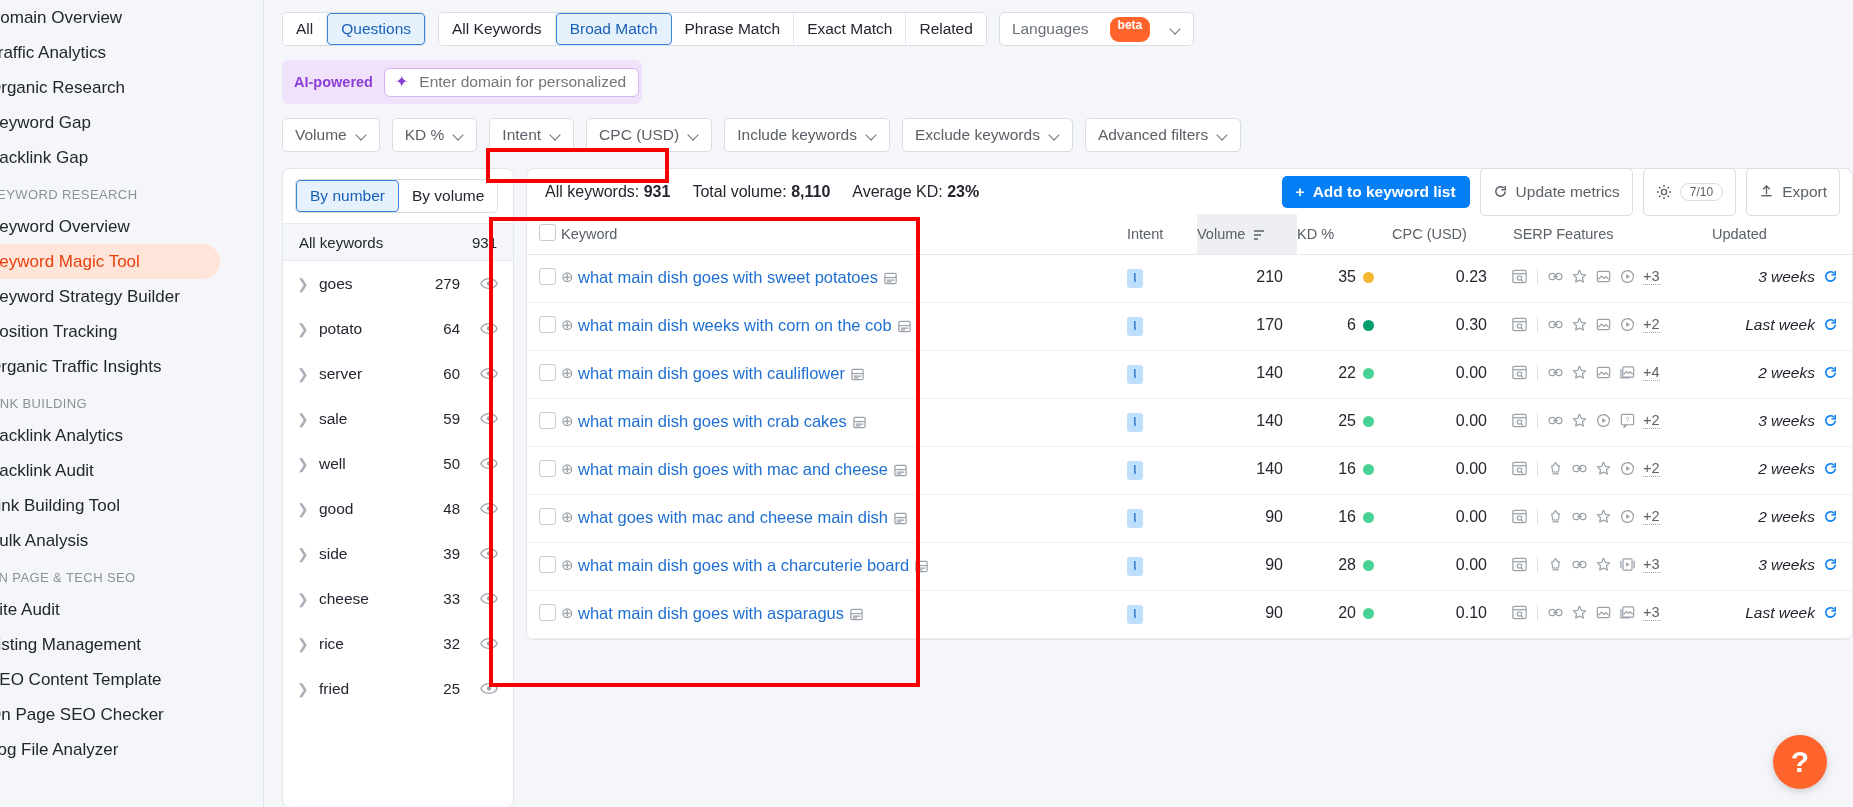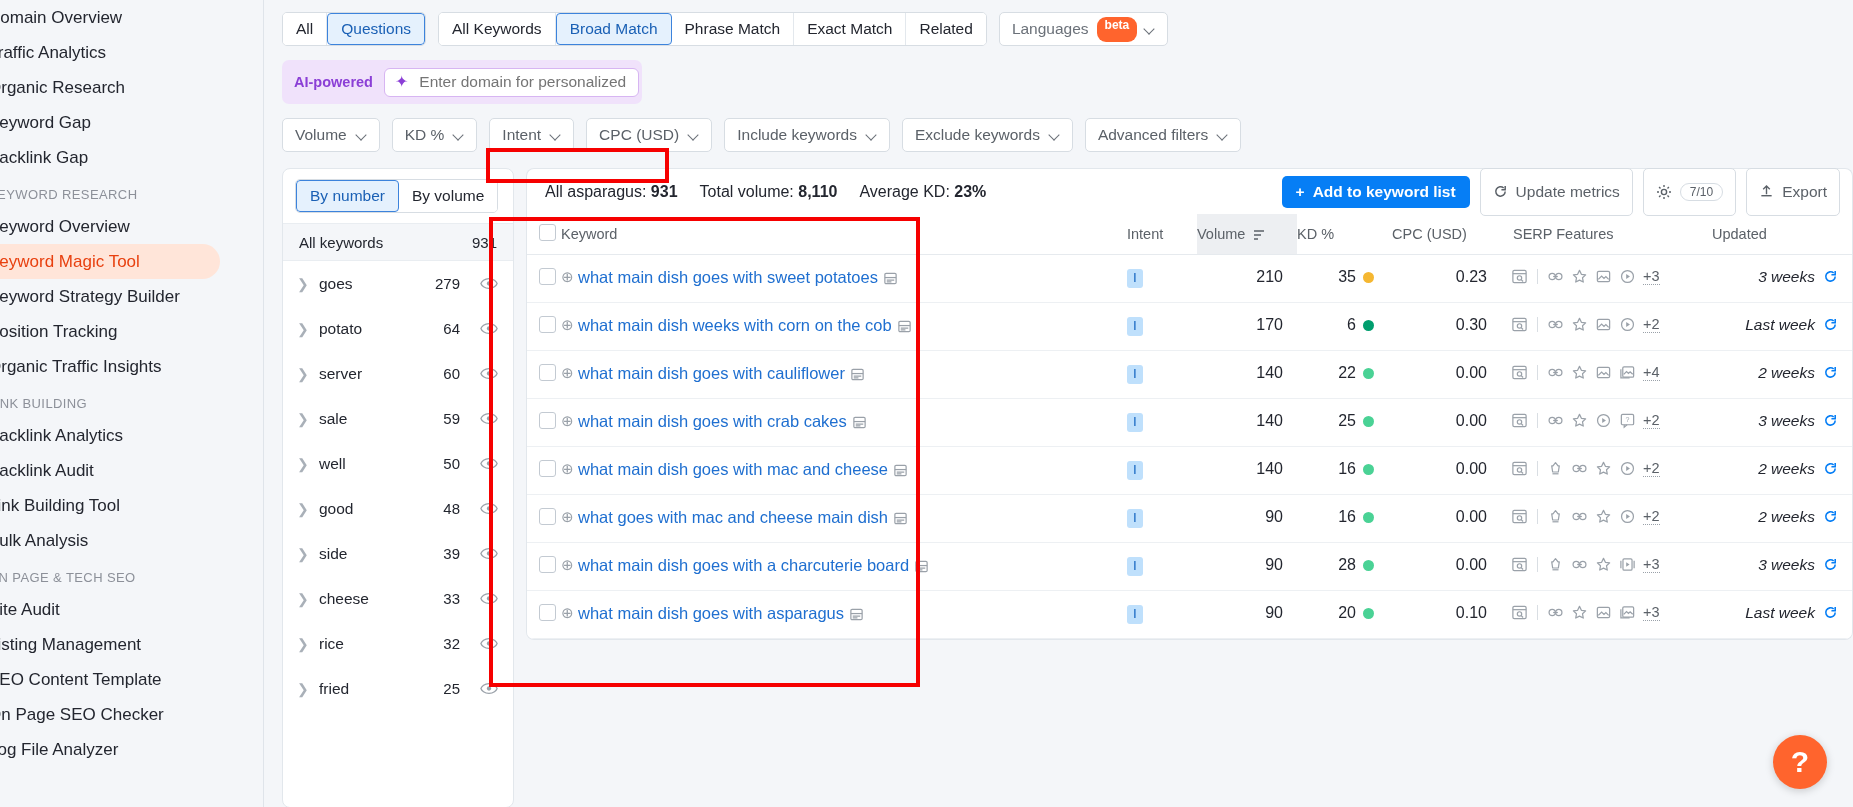--- a/index.html
+++ b/index.html
@@ -79,21 +79,21 @@
   .seg-btn:last-child { border-right: none; }
   .seg-btn.sel {
     background: #e5f1fd;
     color: #1a60b5;
     border: 1px solid #3c83dc;
     border-radius: 4px;
     height: 32px; line-height: 30px;
   }
 
   .pill-drop {
-    display: inline-flex; align-items: center; gap: 8px;
+    display: inline-flex; align-items: center; gap: 21px;
     height: 34px; padding: 0 12px;
     border: 1px solid #d7dde3; border-radius: 5px;
     background: #fff; font-size: 15.5px; color: #6b7179;
     cursor: pointer; white-space: nowrap;
   }
   .beta {
     background: #ff642d; color: #fff;
     font-size: 12px; font-weight: bold;
     border-radius: 9px; padding: 1px 8px 10px;
     line-height: 14px;
@@ -440,21 +440,21 @@
               </span>
             </div>
           </div>
       </div>
 
       <div class="tablecard">
 
         <div class="statsbar">
           <div style="display:flex;align-items:center;">
             <span class="stat">
-              <span>All asparagus:</span>
+              <span>All keywords:</span>
               <b>931</b>
             </span>
             <span class="stat">
               <span>Total volume:</span>
               <b>8,110</b>
             </span>
             <span class="stat">
               <span>Average KD:</span>
               <b>23%</b>
             </span>

